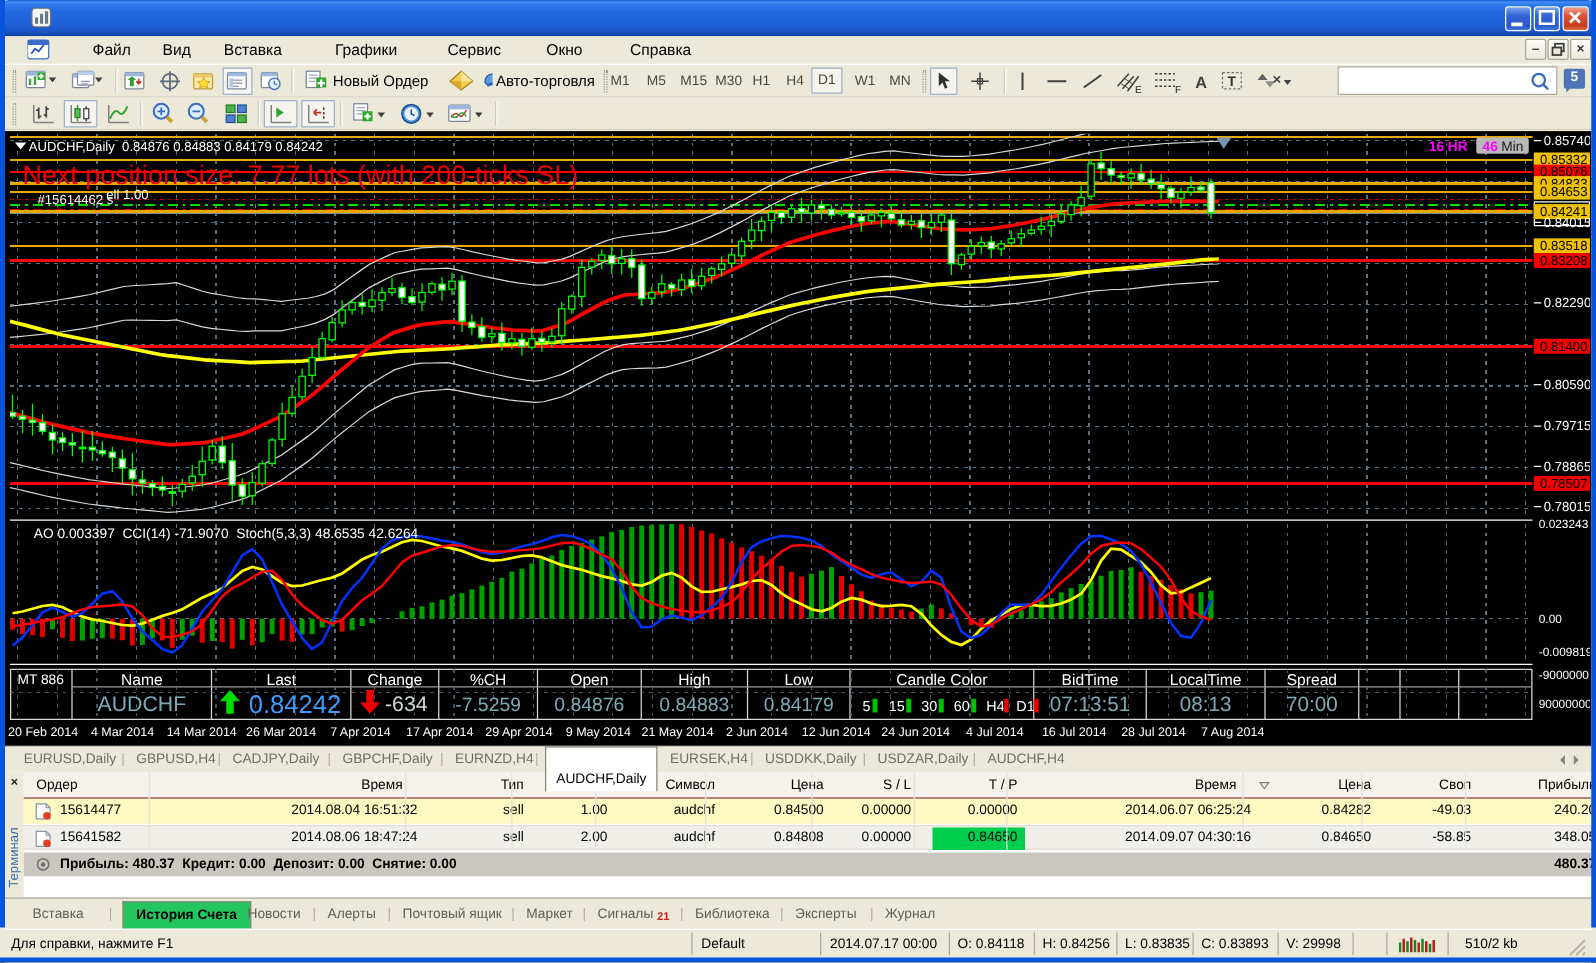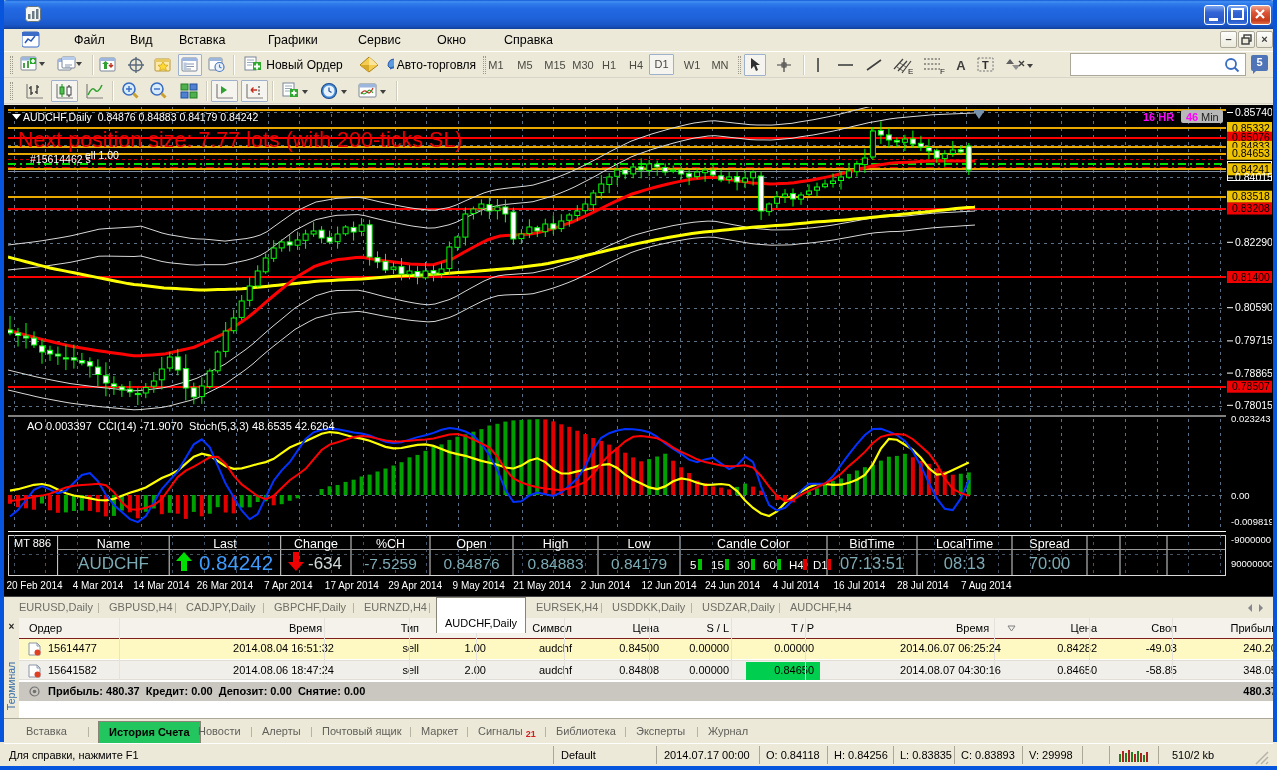--- a/index.html
+++ b/index.html
@@ -1098,21 +1098,21 @@
       </svg>
   <div style="left:29px">15641582</div>
   <div style="left:205px;width:110px;text-align:right">2014.08.06 18:47:24</div>
   <div style="left:370px;width:30px;text-align:right">sell</div>
   <div style="left:410px;width:57px;text-align:right">2.00</div>
   <div style="left:490px;width:63px;text-align:right">audchf</div>
   <div style="left:580px;width:60px;text-align:right">0.84808</div>
   <div style="left:665px;width:45px;text-align:right">0.00000</div>
   <div style="position:absolute;left:727px;top:1px;width:74px;height:18px;background:#00ce4e"></div>
   <div style="left:750px;width:45px;text-align:right">0.84650</div>
-  <div style="left:872px;width:110px;text-align:right">2014.08.07 04:30:16</div>
+  <div style="left:872px;width:110px;text-align:right">2014.09.07 04:30:16</div>
   <div style="left:1033px;width:45px;text-align:right">0.84650</div>
   <div style="left:1115px;width:43px;text-align:right">-58.85</div>
   <div style="left:1213px;width:45px;text-align:right">348.05</div>
  </div>
  <div class="colline" style="left:115px"></div>
     <div class="colline" style="left:320px"></div>
  <div class="colline" style="left:405px"></div>
     <div class="colline" style="left:472px"></div>
  <div class="colline" style="left:560px"></div>
     <div class="colline" style="left:645px"></div>

